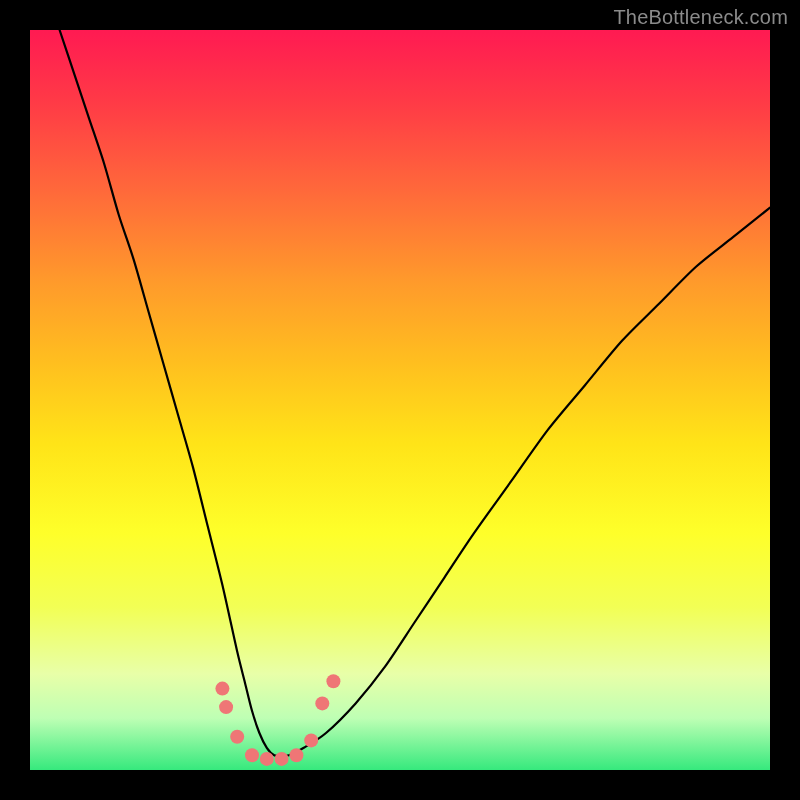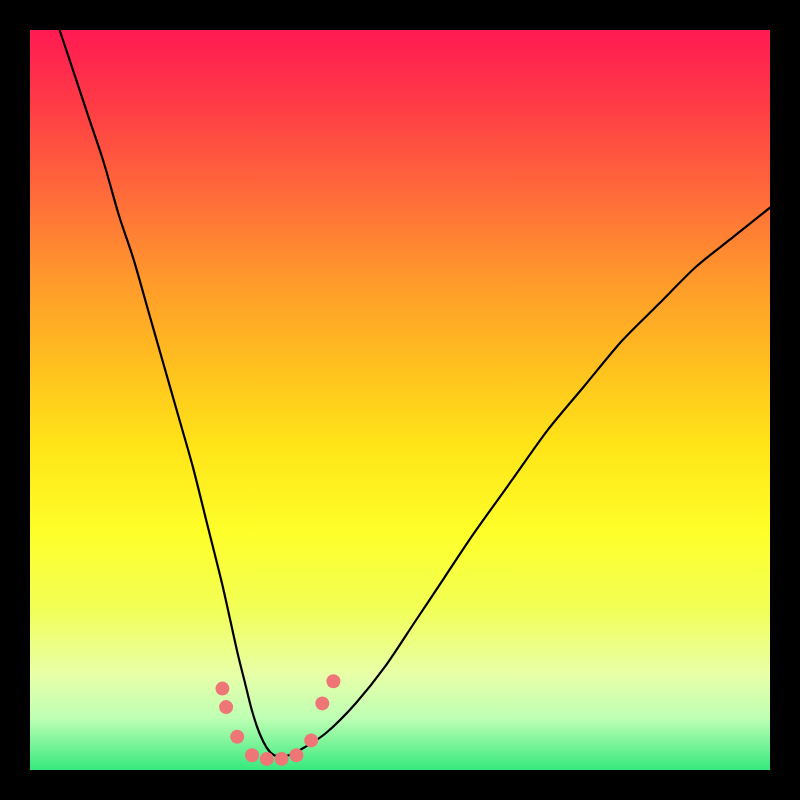--- a/index.html
+++ b/index.html
@@ -81,13 +81,14 @@
           <circle cx="222.00" cy="725.20" r="7" class="dot" fill="#ef7676"></circle>
           <circle cx="236.80" cy="728.90" r="7" class="dot" fill="#ef7676"></circle>
           <circle cx="251.60" cy="728.90" r="7" class="dot" fill="#ef7676"></circle>
           <circle cx="266.40" cy="725.20" r="7" class="dot" fill="#ef7676"></circle>
           <circle cx="281.20" cy="710.40" r="7" class="dot" fill="#ef7676"></circle>
           <circle cx="292.30" cy="673.40" r="7" class="dot" fill="#ef7676"></circle>
           <circle cx="303.40" cy="651.20" r="7" class="dot" fill="#ef7676"></circle>
         </g>
     </svg>
   </div>
+  <div class="watermark">TheBottleneck.com</div>
 </div>
 
 </body></html>

